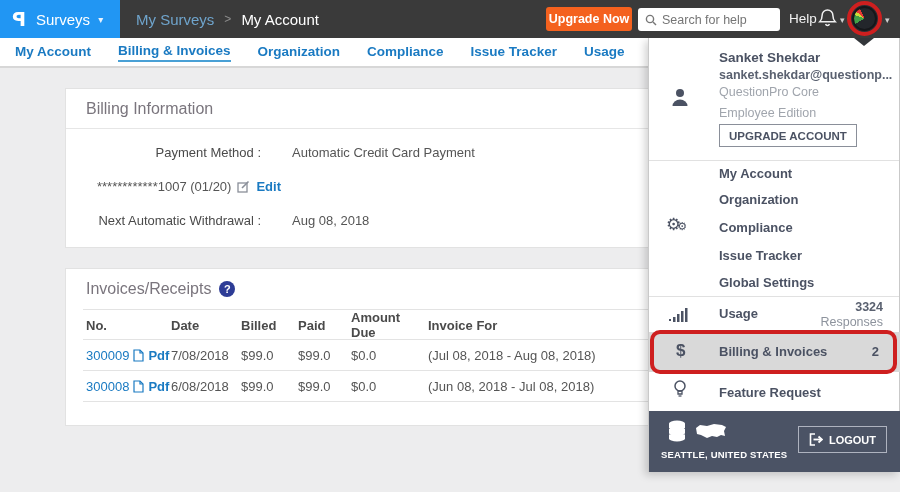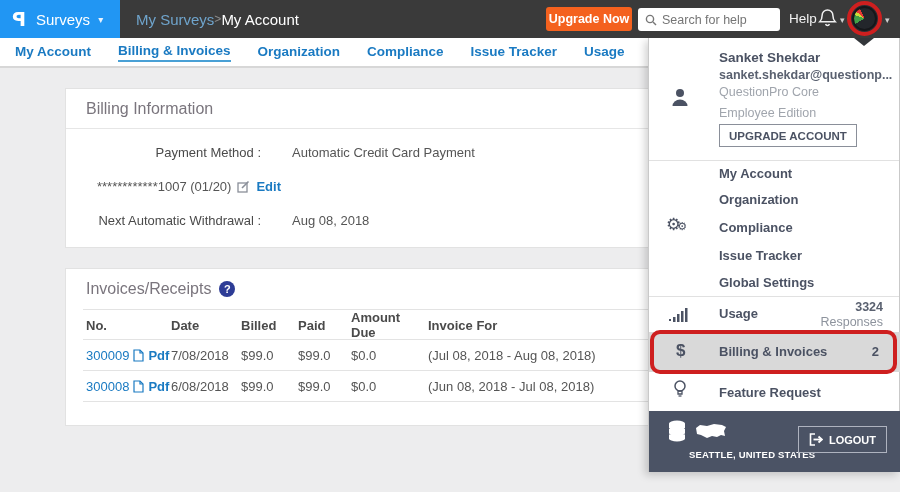--- a/index.html
+++ b/index.html
@@ -5,21 +5,21 @@
   * { margin:0; padding:0; box-sizing:border-box; }
   html,body { width:900px; height:492px; overflow:hidden; }
   body { font-family:"Liberation Sans", sans-serif; background:#ededee; position:relative; }
 
   
   .header { position:absolute; left:0; top:0; width:900px; height:38px; background:#3a3a3a; z-index:30; }
   .logo-block { position:absolute; left:0; top:0; width:120px; height:38px; background:#2196f3; display:flex; align-items:center; padding-left:12px; gap:10px; }
   .logo-glyph { color:#fff; font-size:19px; font-weight:bold; transform:scaleX(-1); font-family:"DejaVu Sans", sans-serif; }
   .product-label { color:#fff; font-size:15px; }
   .logo-caret { color:#e8f2fd; font-size:10px; margin-left:-2px; }
-  .breadcrumb { position:absolute; left:136px; top:0; height:38px; display:flex; align-items:center; font-size:15px; }
+  .breadcrumb { position:absolute; left:136px; top:0; height:38px; display:flex; align-items:center; gap:10px; font-size:15px; }
   .crumb-section { color:#6fa4cc; cursor:pointer; }
   .crumb-sep { color:#8d8d8d; font-size:12px; }
   .crumb-page { color:#fff; }
   .upgrade-btn { position:absolute; left:546px; top:7px; width:86px; height:24px; background:#f4611e; border:none; border-radius:3px; color:#fff; font-weight:bold; font-size:12.5px; font-family:"Liberation Sans",sans-serif; cursor:pointer; }
   .search-wrap { position:absolute; left:638px; top:8px; width:142px; height:23px; background:#ffffff; border-radius:3px; display:flex; align-items:center; padding:0 7px; gap:5px; }
   .search-wrap input { border:none; outline:none; flex:1; font-size:12.5px; color:#555; font-family:"Liberation Sans",sans-serif; background:transparent; min-width:0; }
   .help-label { position:absolute; left:789px; top:11px; color:#f2f2f2; font-size:13.5px; cursor:pointer; }
   .bell { position:absolute; left:818px; top:8px; cursor:pointer; }
   .hdr-caret { position:absolute; top:15px; color:#cfcfcf; font-size:9px; }
   .caret-bell { left:840px; }
@@ -67,21 +67,21 @@
   .p-divider { position:absolute; left:0; width:100%; height:0; border-top:1px solid #e1e1e1; }
   .menu-item { position:absolute; left:70px; font-size:13px; font-weight:bold; color:#4b5263; cursor:pointer; }
   .row-label { position:absolute; left:70px; font-size:13px; font-weight:bold; color:#4b5263; }
   .usage-count { position:absolute; right:16px; top:262px; font-size:12.5px; font-weight:bold; color:#5a6170; text-align:right; }
   .usage-unit { position:absolute; right:16px; top:277px; font-size:12.5px; color:#8d939d; text-align:right; }
   .usage-bar { position:absolute; right:16px; top:293px; width:26px; height:3px; background:#a6c148; }
   .billing-row-bg { position:absolute; left:0; top:294px; width:252px; height:40px; background:#d9d9d9; cursor:pointer; }
   .annot-rect { position:absolute; left:1px; top:292px; width:247px; height:44px; border:4px solid #ce1f1f; border-radius:10px; pointer-events:none; z-index:5; }
   .badge-2 { position:absolute; right:20px; top:306px; font-size:13px; font-weight:bold; color:#4b5263; }
   .p-footer { position:absolute; left:0; top:373px; width:252px; height:61px; background:#4b5365; }
-  .f-location { position:absolute; left:12px; top:38px; color:#fff; font-size:9.5px; font-weight:bold; letter-spacing:.2px;margin-left:28px; }
+  .f-location { position:absolute; left:12px; top:38px; color:#fff; font-size:9.5px; font-weight:bold; letter-spacing:.2px; }
   .logout-btn { position:absolute; right:14px; top:15px; height:27px; padding:0 10px; background:transparent; border:1px solid #aeb3bf; color:#fff; font-weight:bold; font-size:11px; font-family:"Liberation Sans",sans-serif; display:flex; align-items:center; gap:6px; cursor:pointer; }
   .dollar-glyph { position:absolute; left:27px; top:303px; font-size:17px; font-weight:bold; color:#4b5263; }
   svg { display:block; }
 </style>
 </head>
 <body>
 
 <div class="header">
   <div class="logo-block">
     <span class="logo-glyph">P</span>

